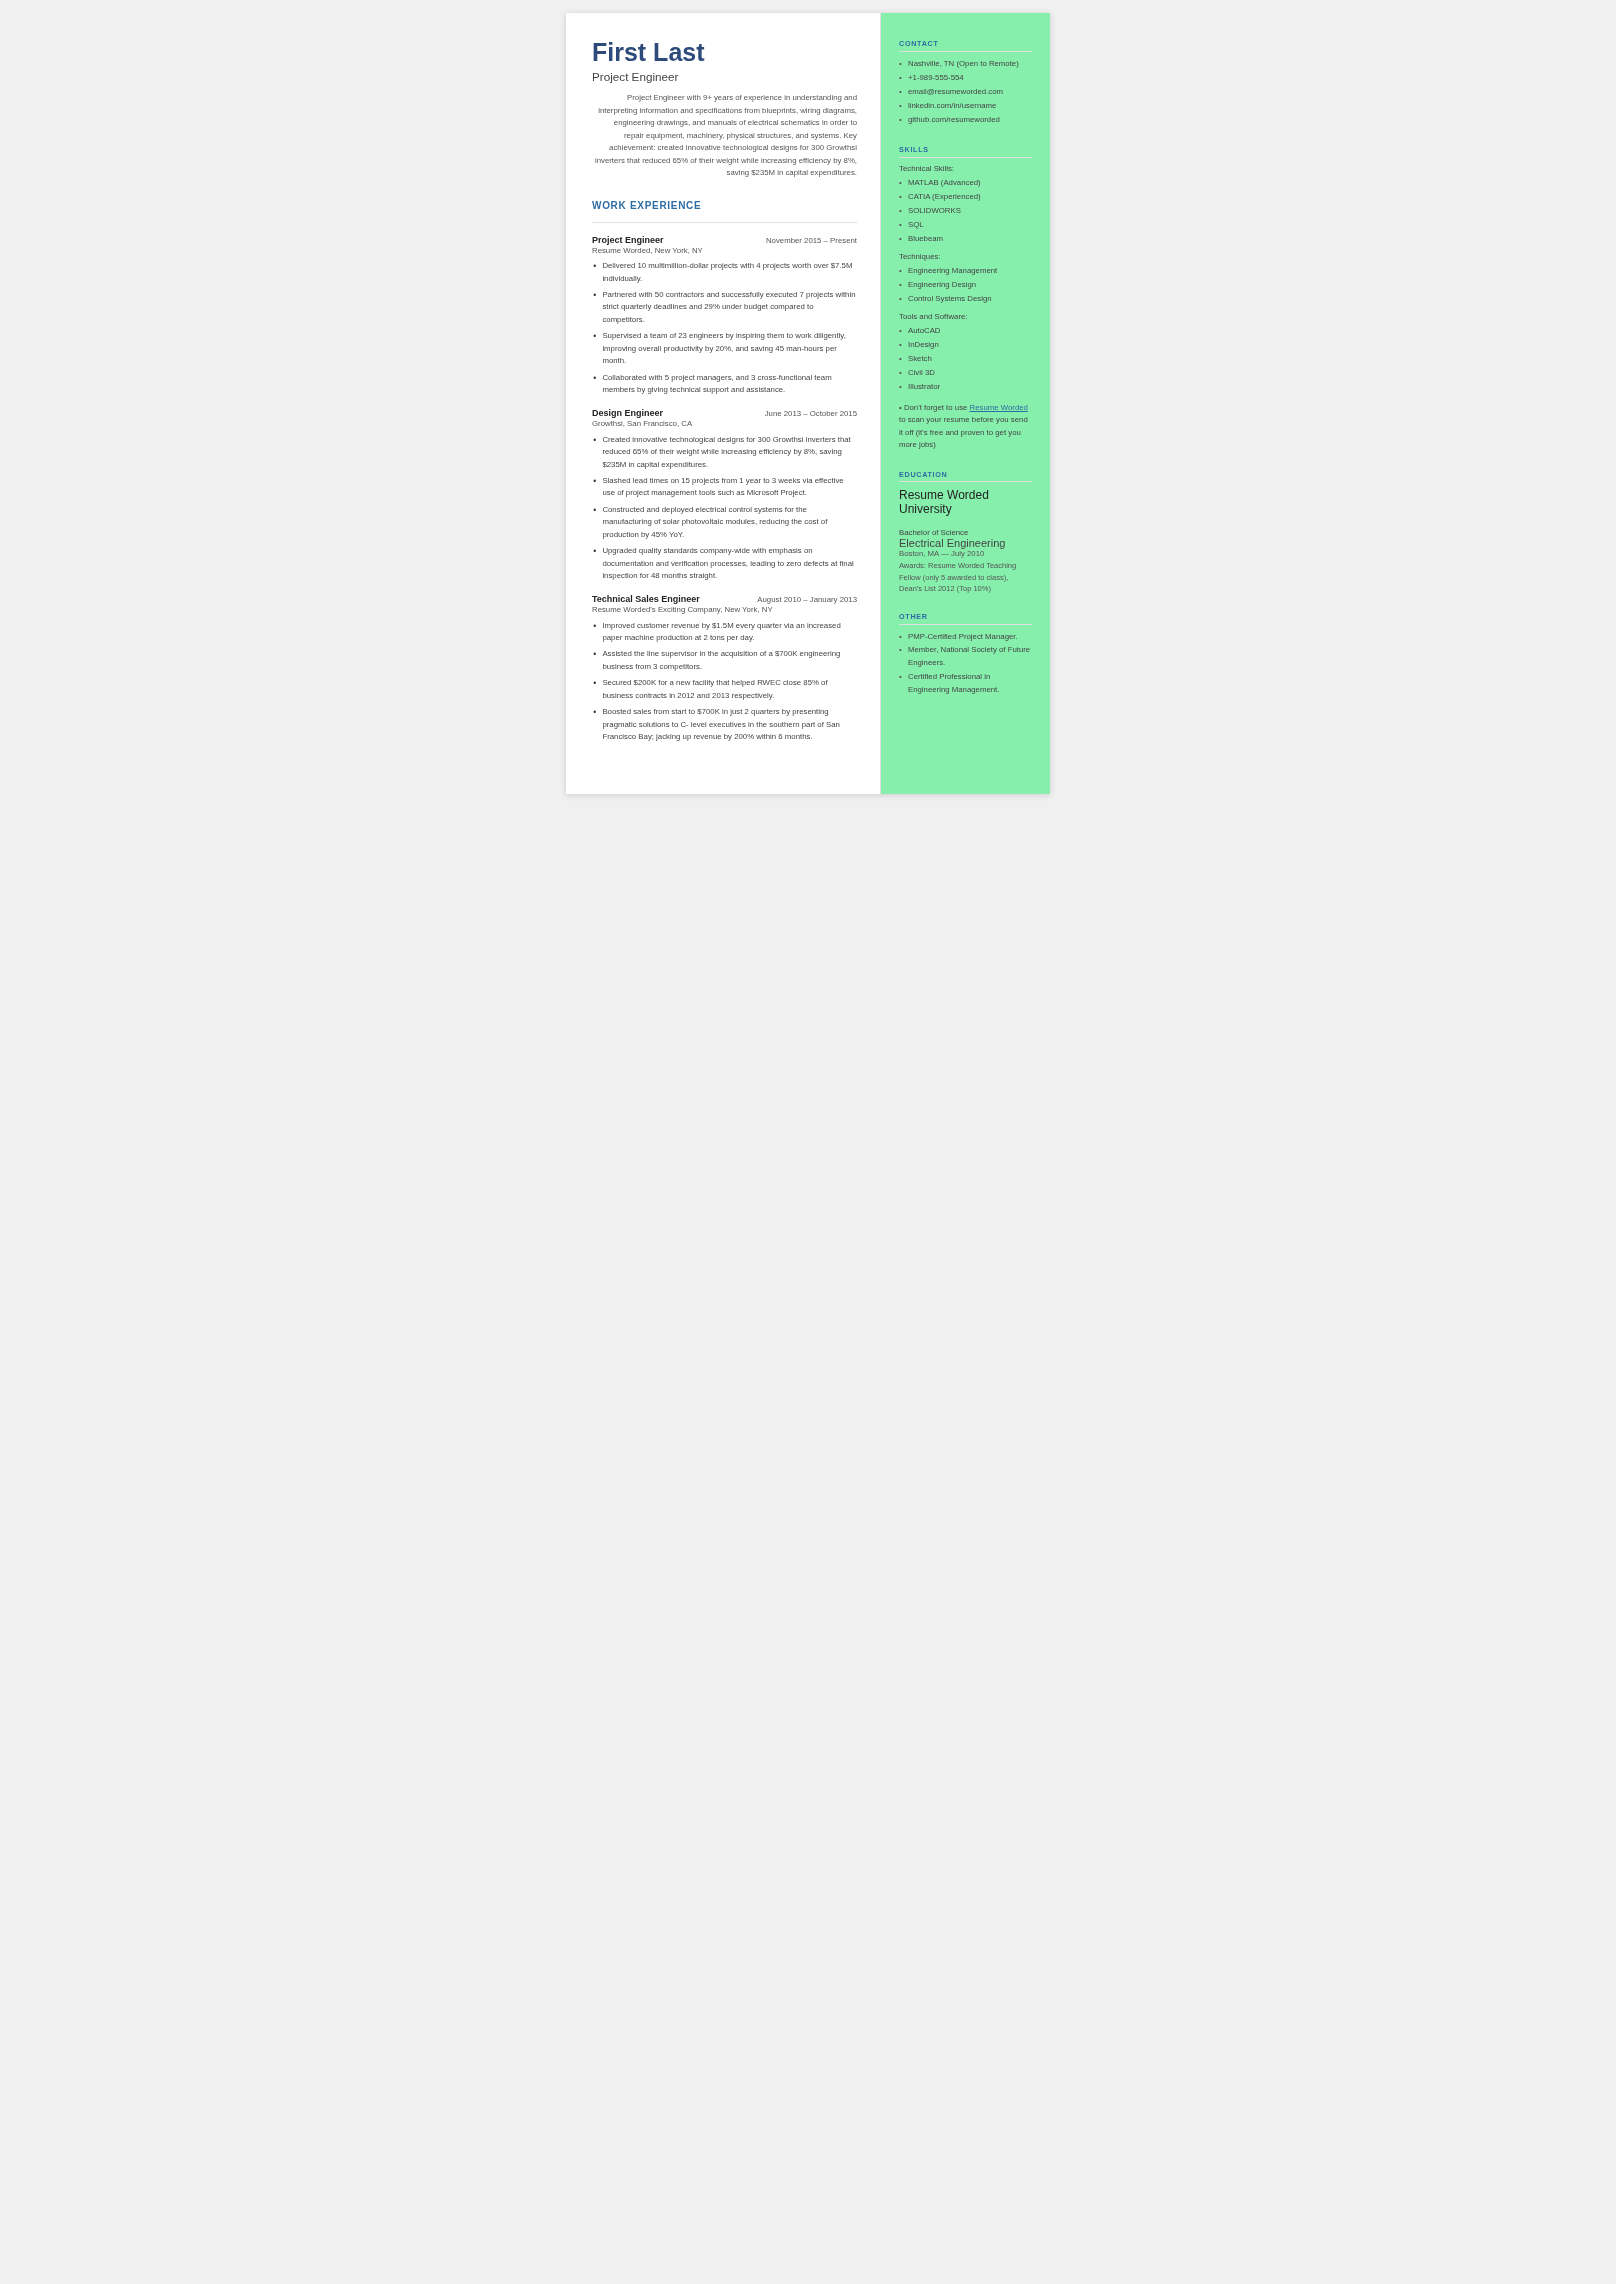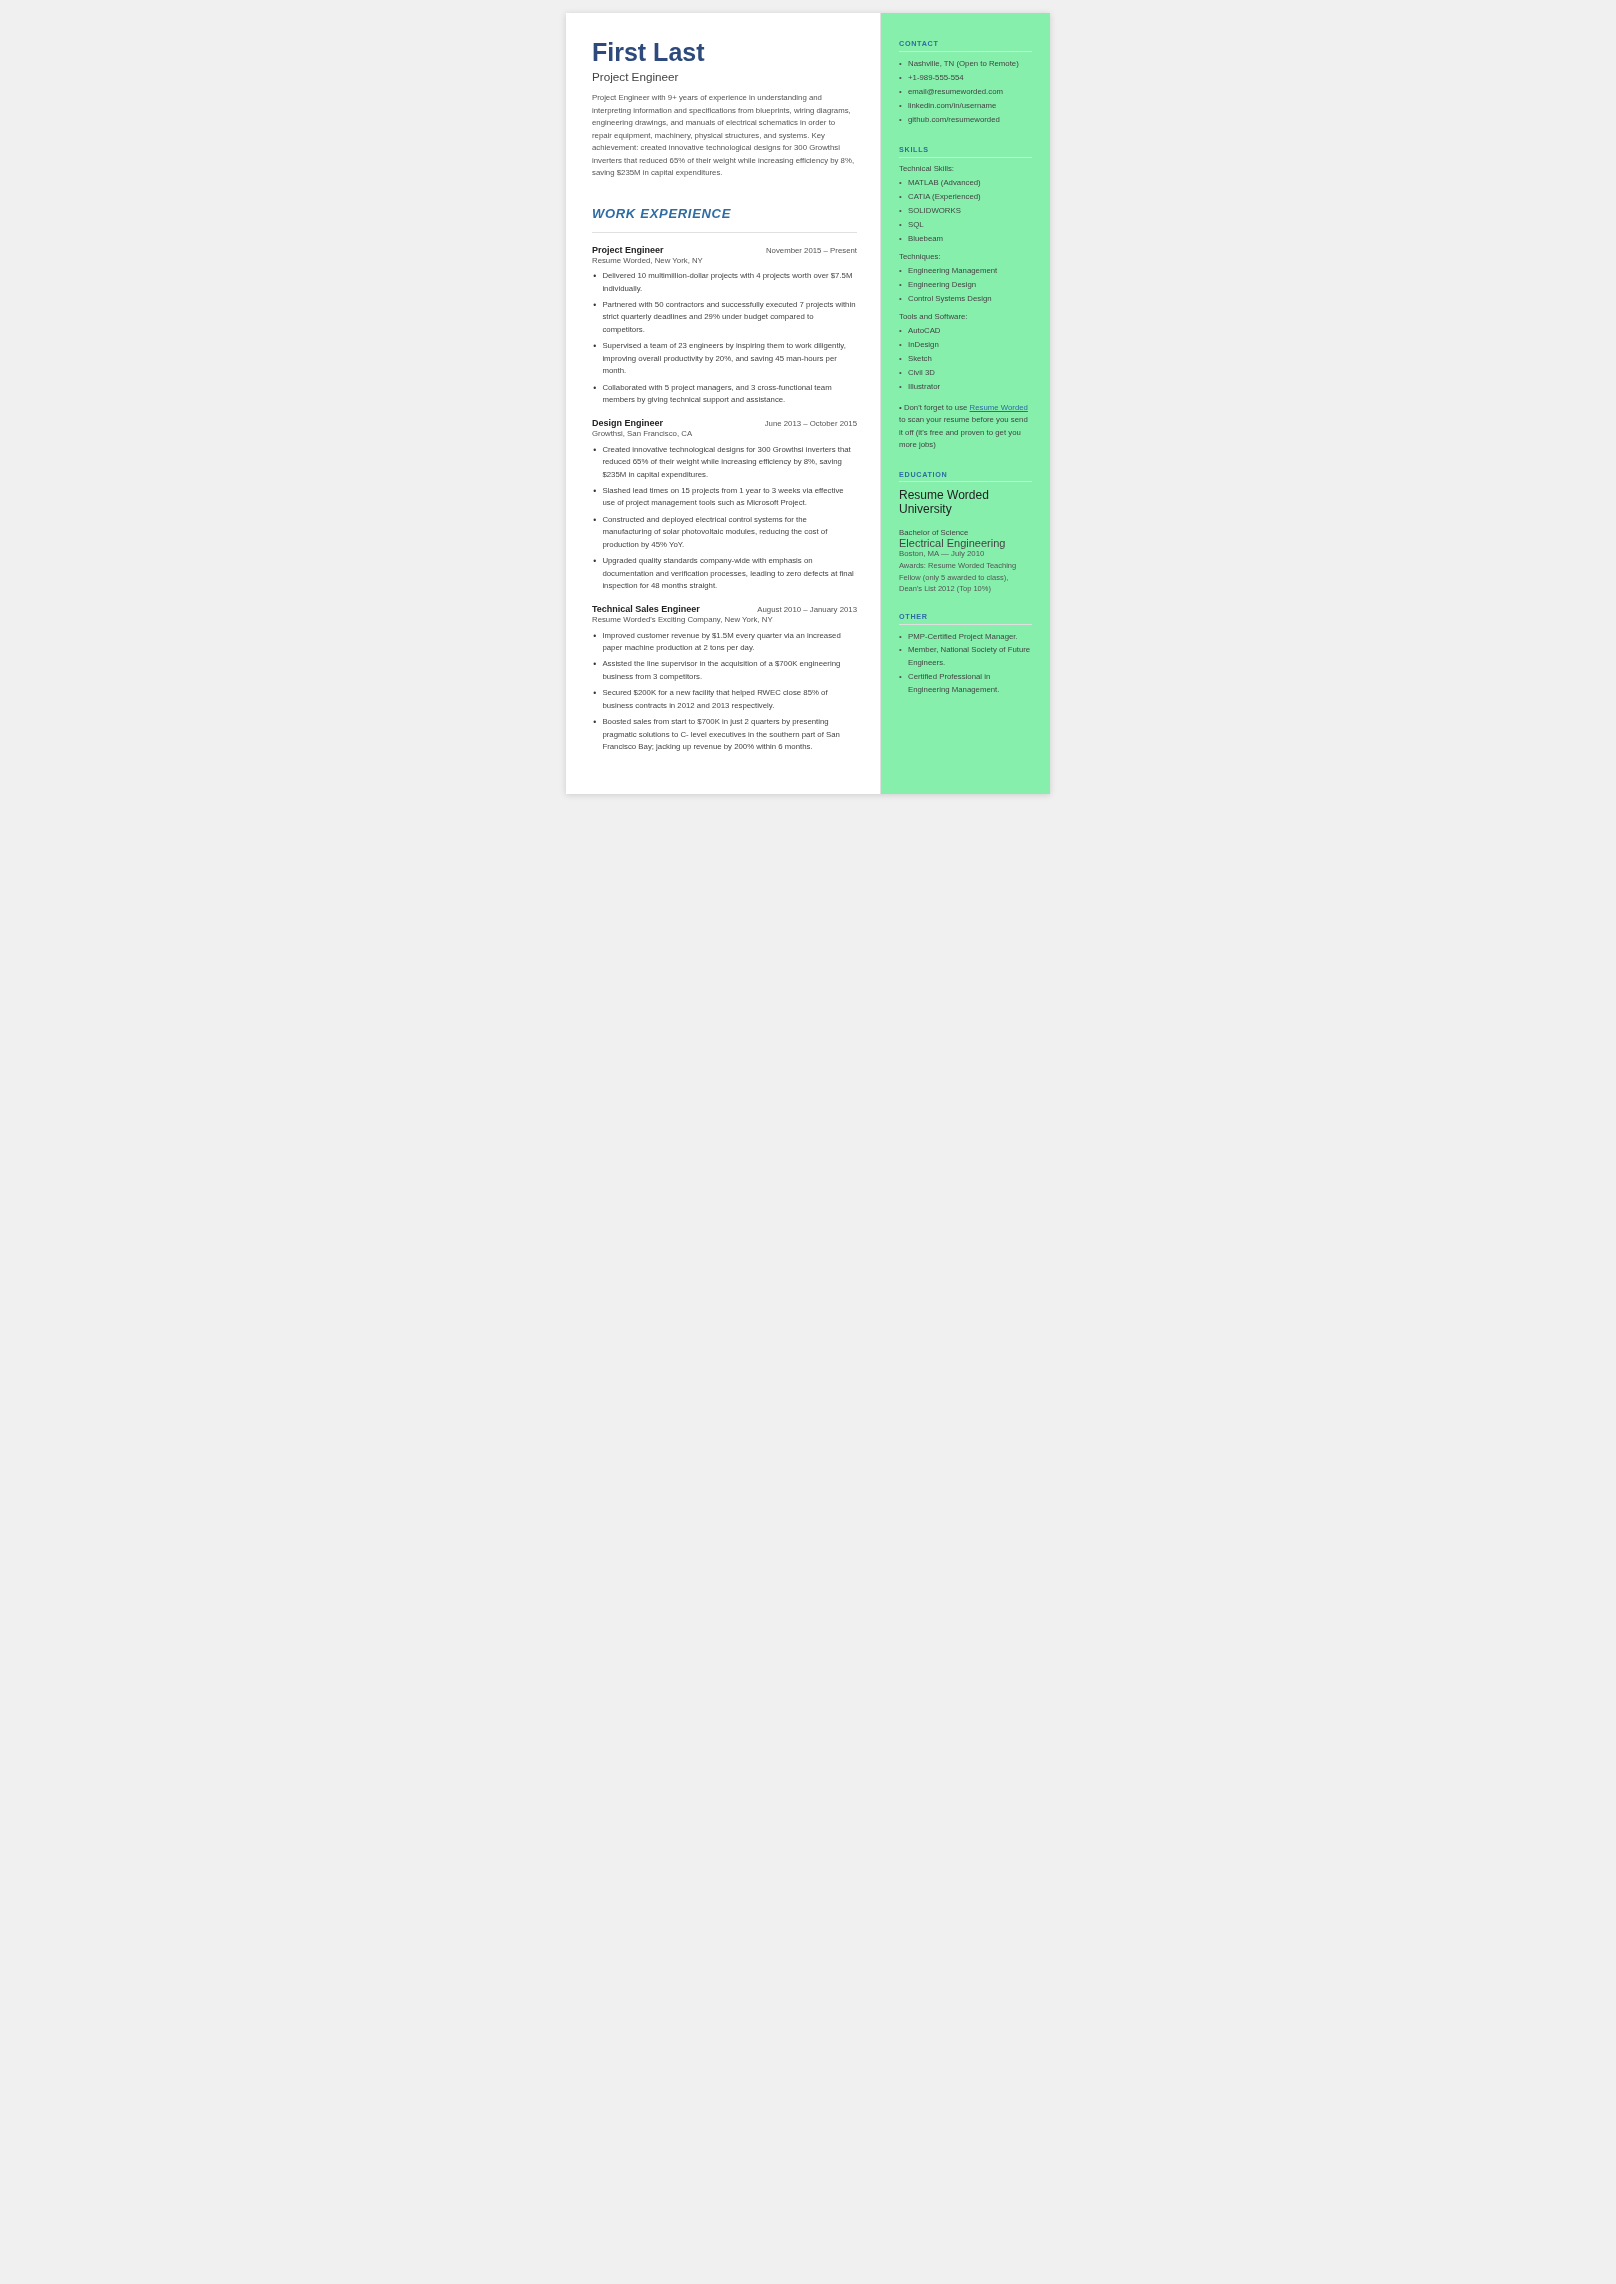--- a/index.html
+++ b/index.html
@@ -35,31 +35,31 @@
     .title {
       font-size: 11.7px;
       color: #444;
       font-weight: 400;
       margin-bottom: 9px;
     }
     .summary {
       font-size: 7.8px;
       color: #555;
       line-height: 1.6;
-      margin-bottom: 26px;
+      margin-bottom: 20px;
+      text-align: right;
     }
     .section-label {
-      font-size: 13px;
+      font-size: 10px;
       font-weight: 700;
       color: #2e6ca4;
       letter-spacing: 0.7px;
       text-transform: uppercase;
       margin-bottom: 9px;
       padding-bottom: 2.6px;
-      font-style: italic;
     }
     .job-header {
       display: flex;
       justify-content: space-between;
       align-items: baseline;
       margin-bottom: 1.3px;
       margin-top: 11.7px;
     }
     .job-header:first-child { margin-top: 0; }
     .job-title {

